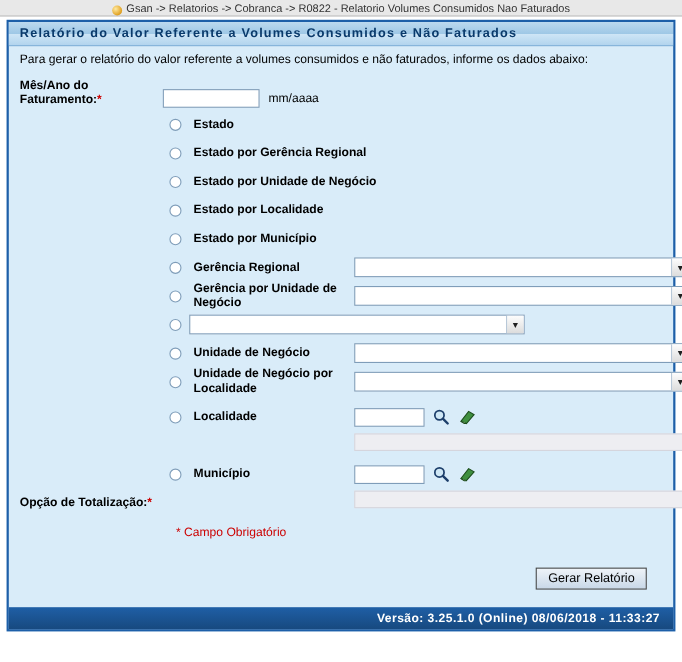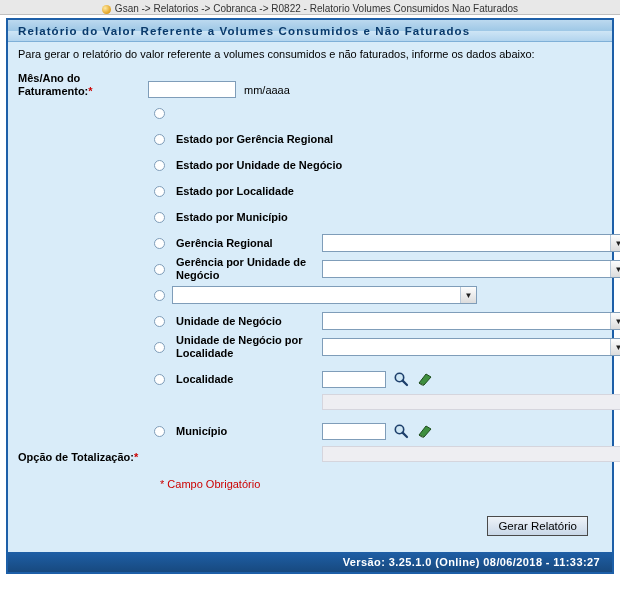--- a/index.html
+++ b/index.html
@@ -256,20 +256,21 @@
       <div class="label-col">
         <span>Opção de Totalização:</span><span class="req">*</span>
       </div>
       <div class="field-col">
         <div style="width:100%;">
 
           <div class="opt-row">
             <span class="radio-cell">
                 <span class="radio"></span>
               </span>
+            <span class="opt-label">Estado</span>
             <span class="opt-control"></span>
           </div>
 
           <div class="opt-row">
             <span class="radio-cell">
                 <span class="radio"></span>
               </span>
             <span class="opt-label" style="width:230px;">Estado por Gerência Regional</span>
             <span class="opt-control"></span>
           </div>

